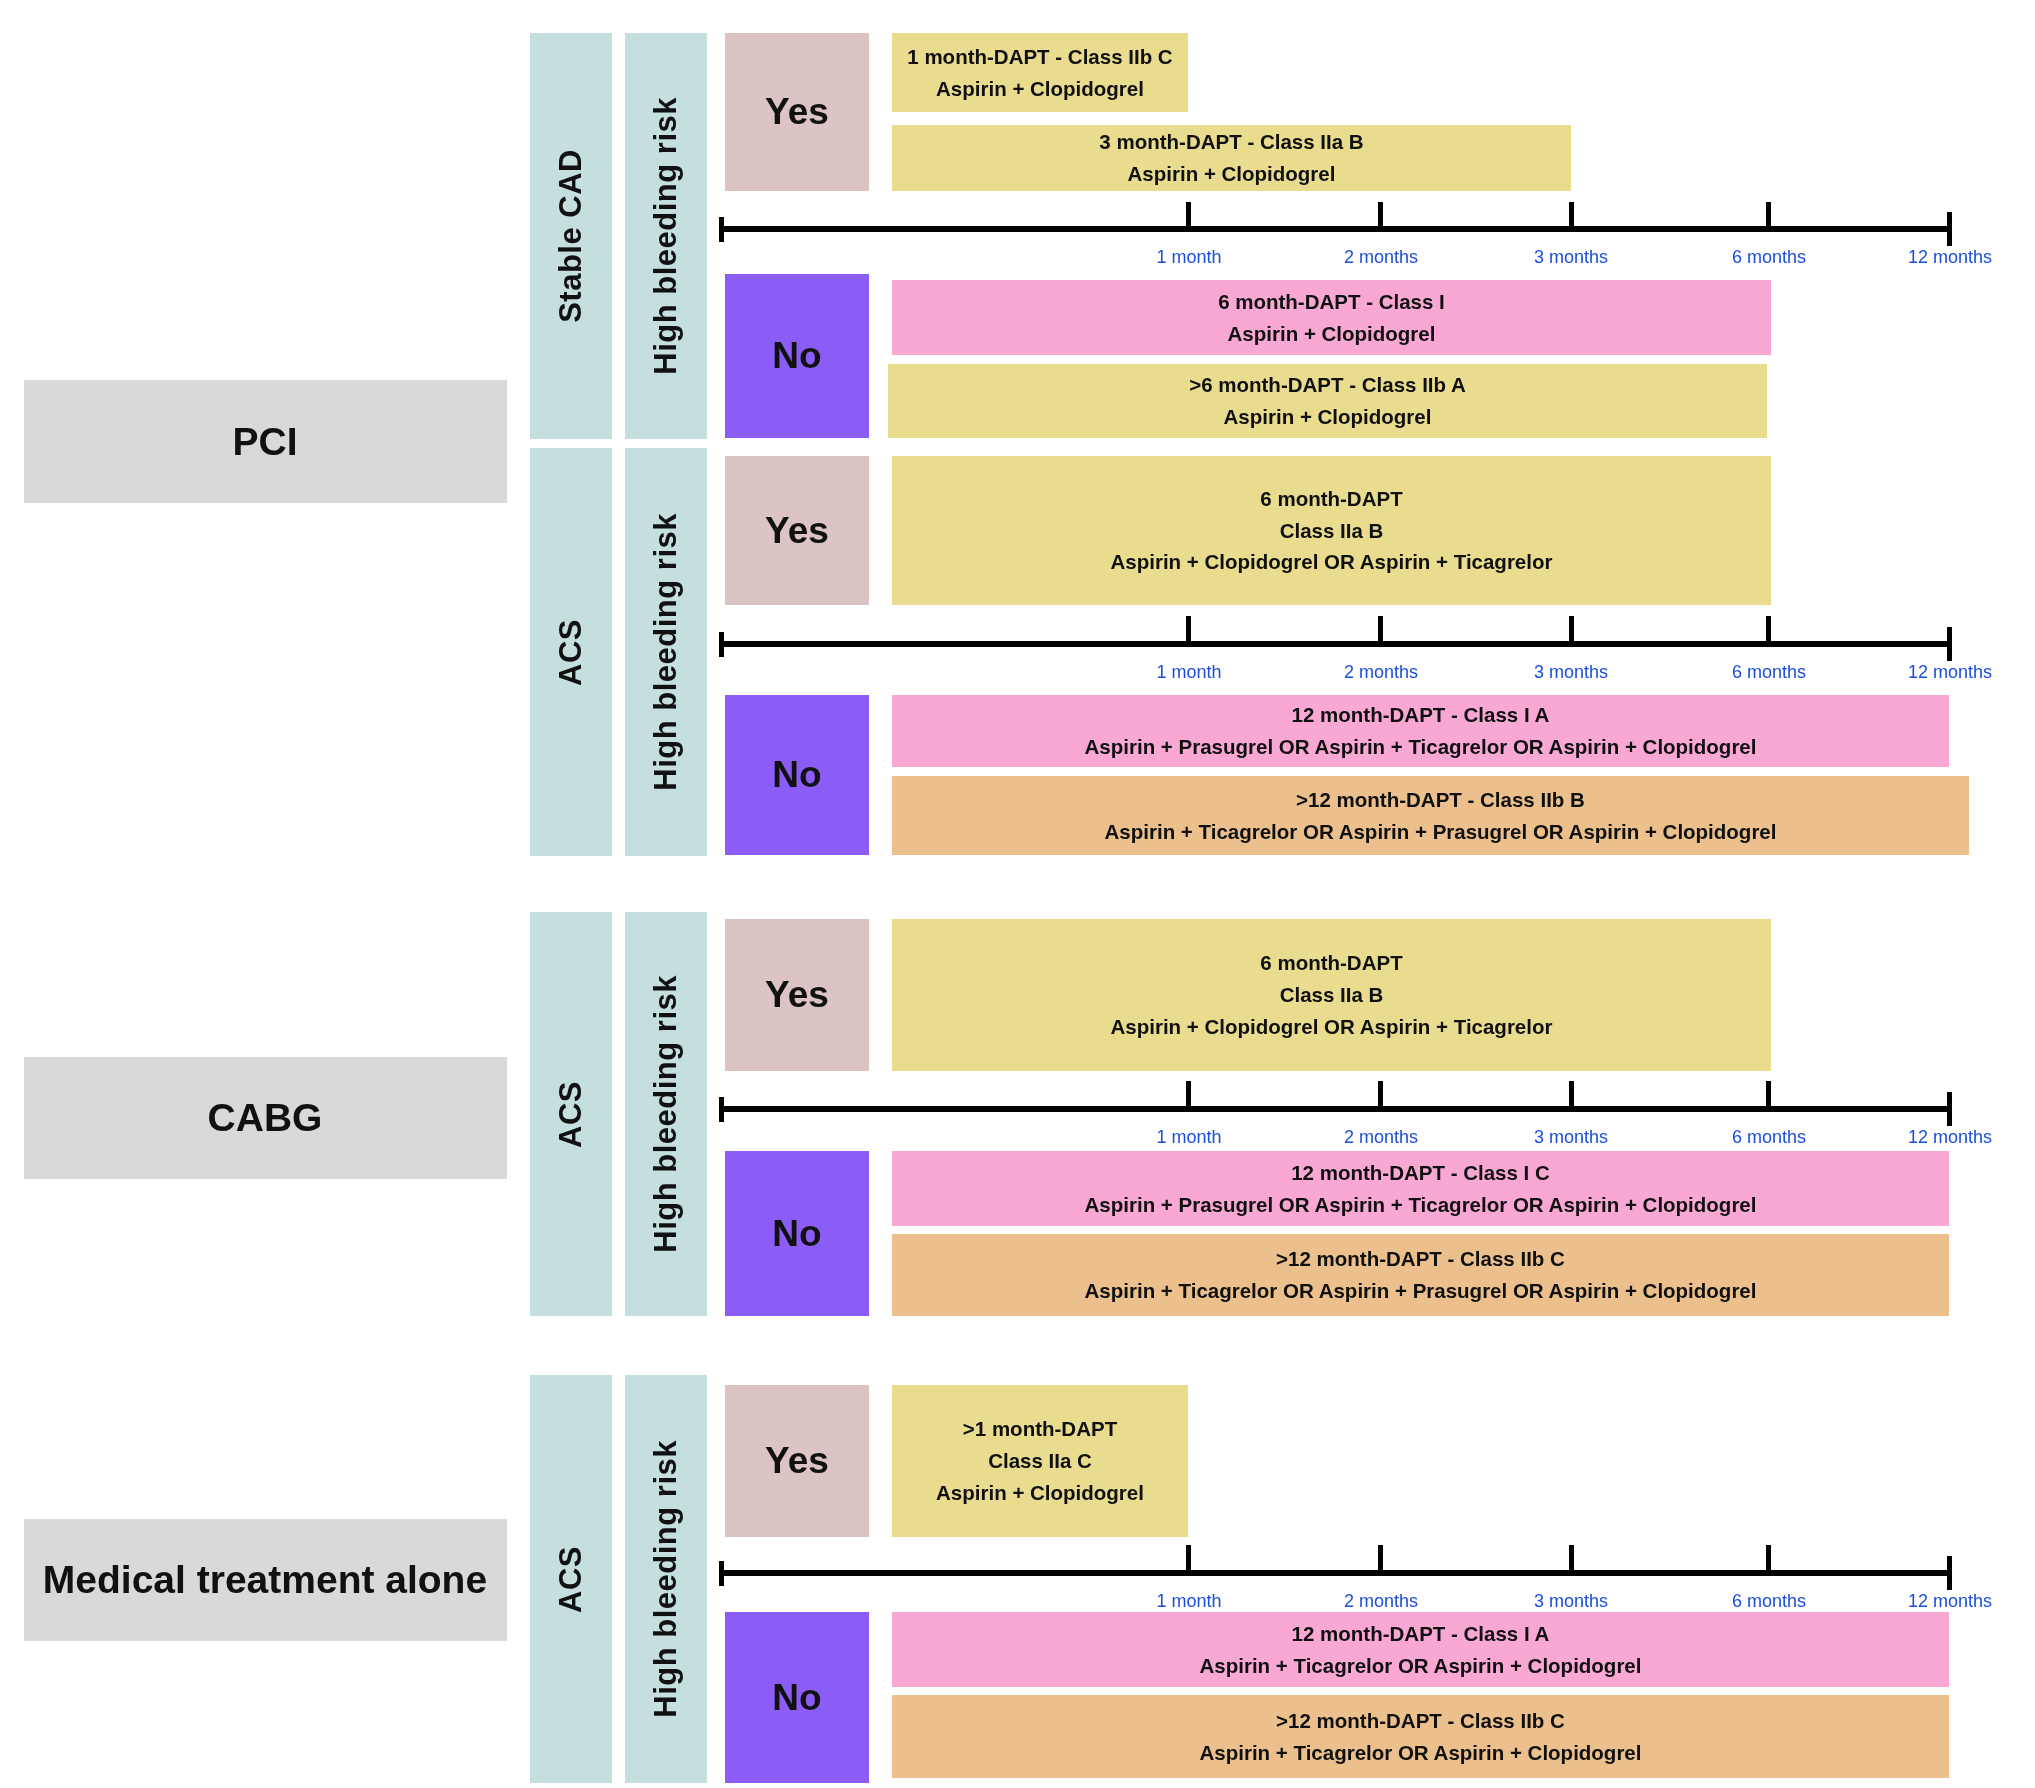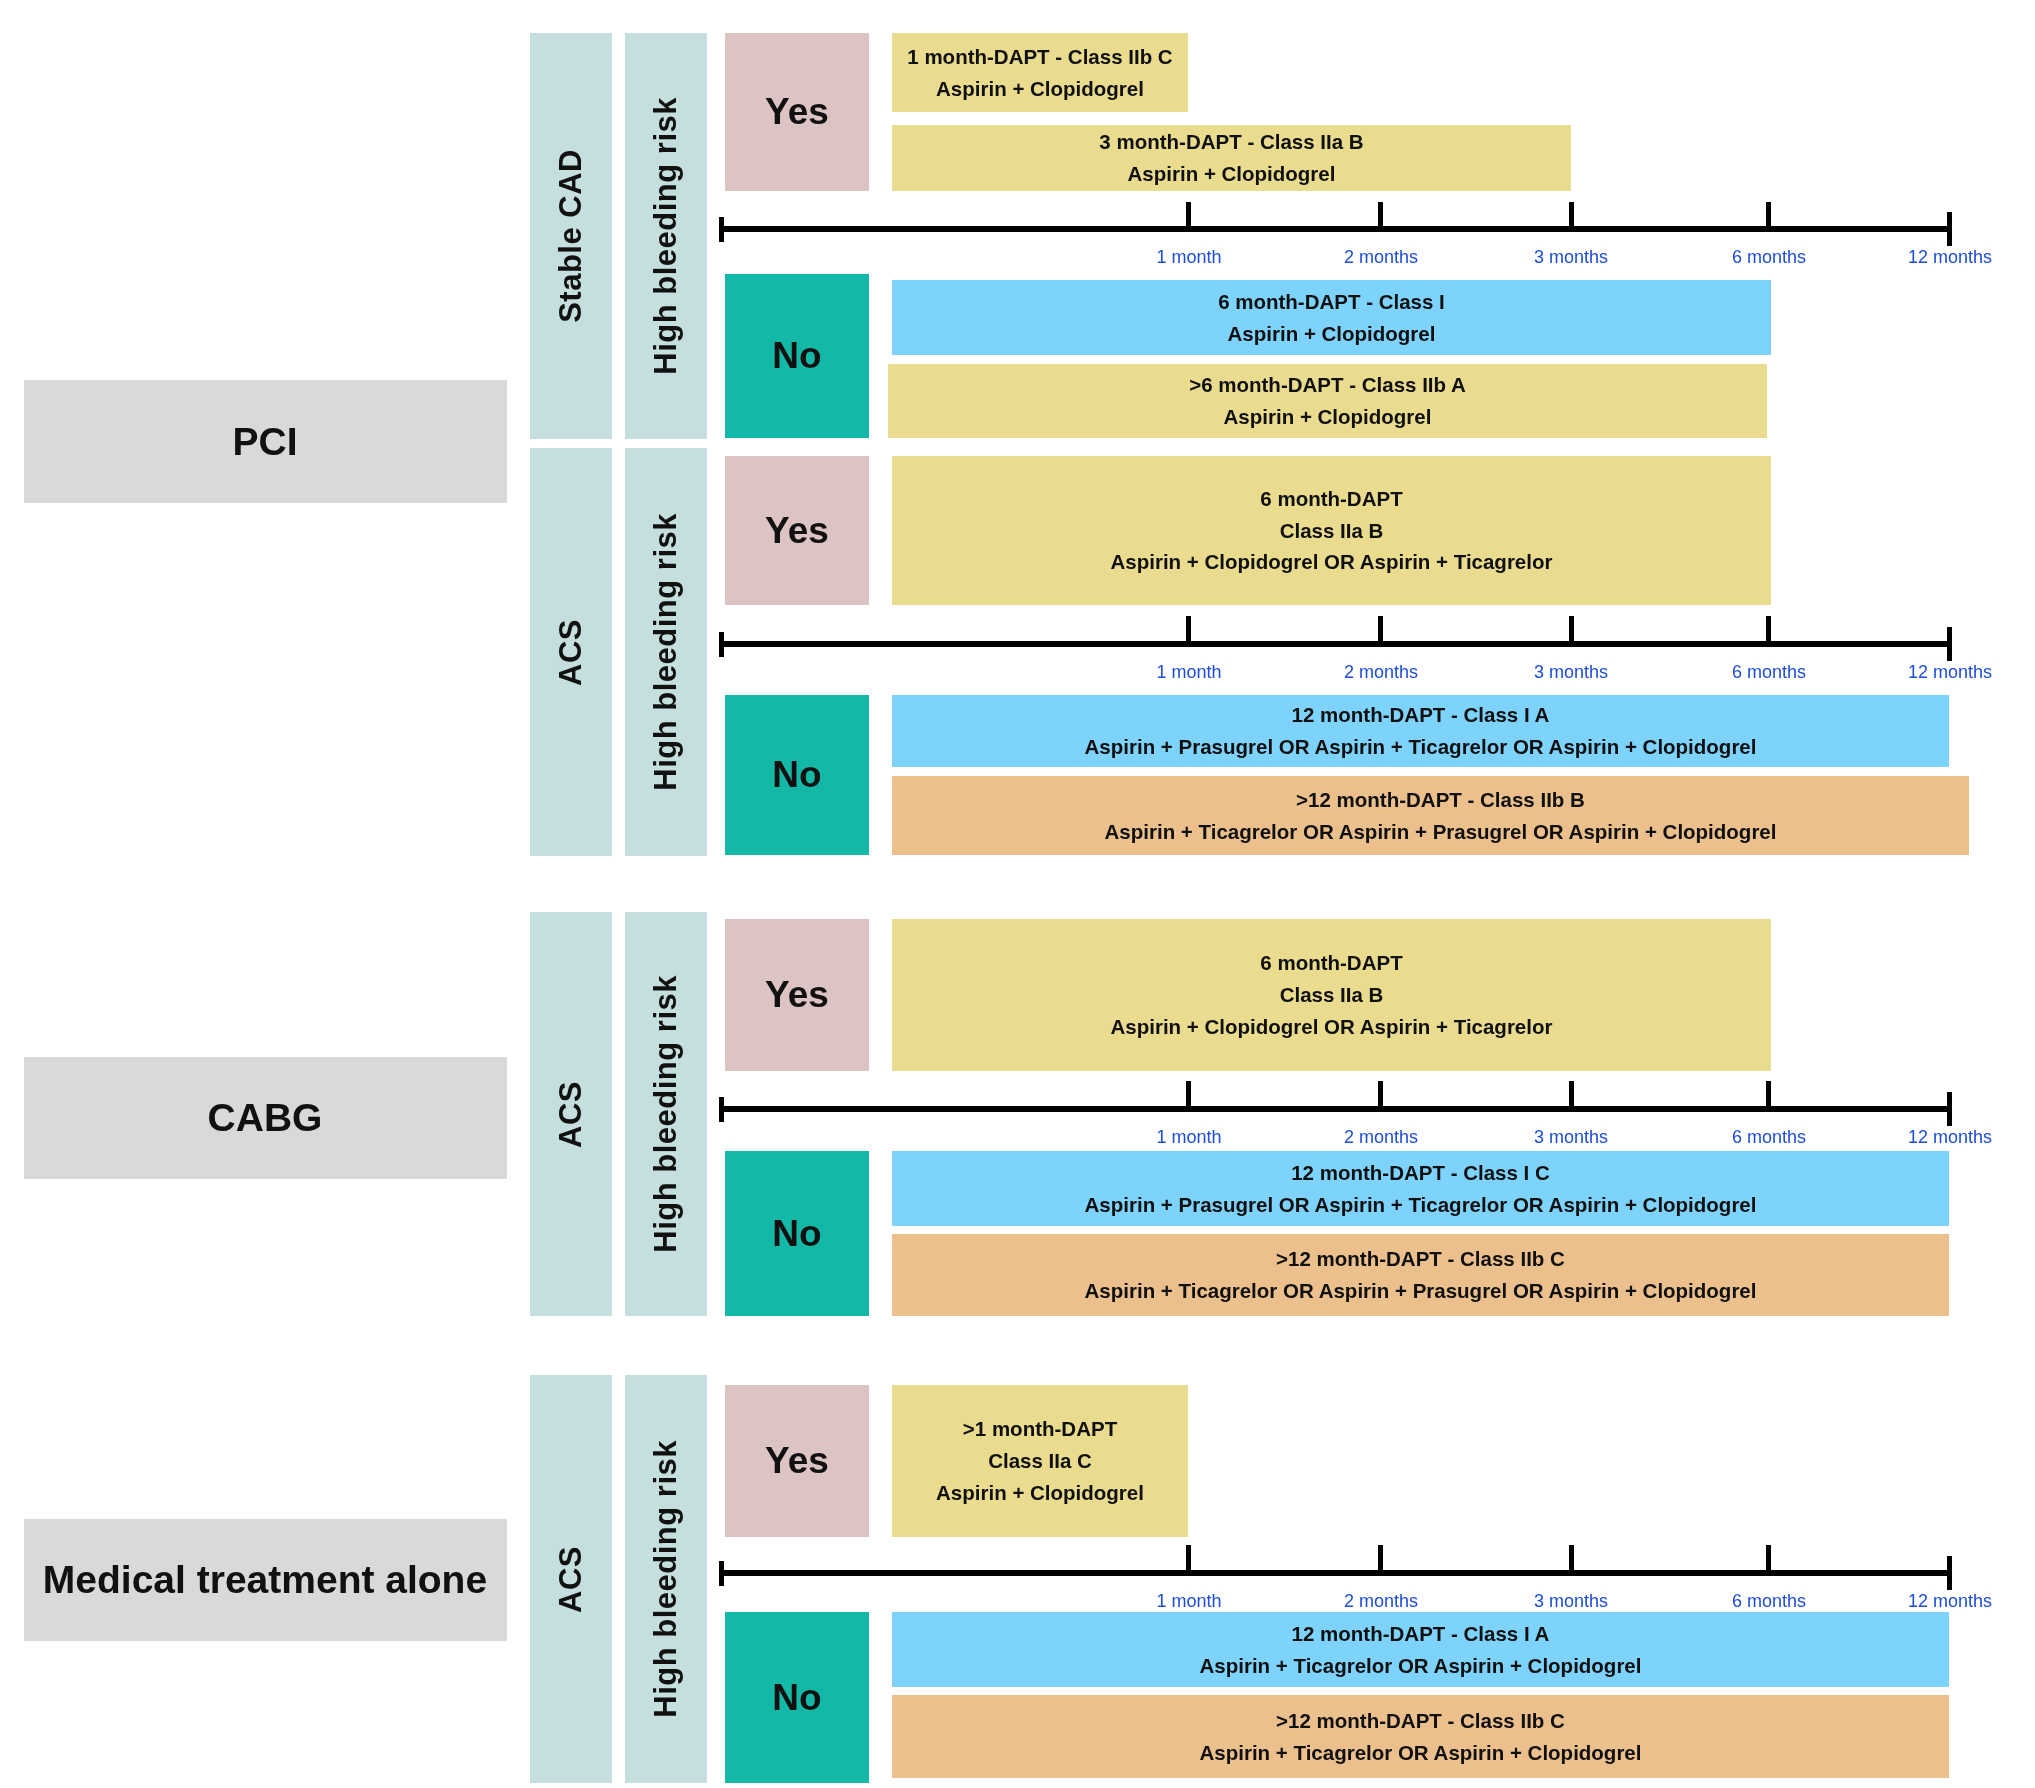--- a/index.html
+++ b/index.html
@@ -12,27 +12,27 @@
 
   .vcol{position:absolute;width:82px;background:#c5dede;
     display:flex;align-items:center;justify-content:center;}
   .vcol span{writing-mode:vertical-rl;transform:rotate(180deg);
     font-size:31px;font-weight:bold;color:#111;letter-spacing:0.5px;white-space:nowrap;}
 
   .yesno{position:absolute;left:725px;width:144px;
     display:flex;align-items:center;justify-content:center;
     font-size:37px;font-weight:bold;color:#111;}
   .yes{background:#dcc3c4;}
-  .no{background:#14b8a6;}
+  .no{background:#8b5cf6;}
 
   .bar{position:absolute;display:flex;flex-direction:column;justify-content:center;
     align-items:center;text-align:left;color:#101010;
     font-size:20.5px;font-weight:bold;line-height:1.55;}
   .c-yellow{background:#eadc8f;}
-  .c-green{background:#7dd3fc;}
+  .c-green{background:#f9a8d4;}
   .c-orange{background:#ecc08c;}
 
   .tl-line{position:absolute;left:722px;width:1228px;height:6.4px;background:#000;}
   .tick{position:absolute;width:5.4px;background:#000;}
   .tlabel{position:absolute;font-size:18px;color:#1d4ed8;transform:translateX(-50%);
     white-space:nowrap;}
 </style>
 </head>
 <body>
 

